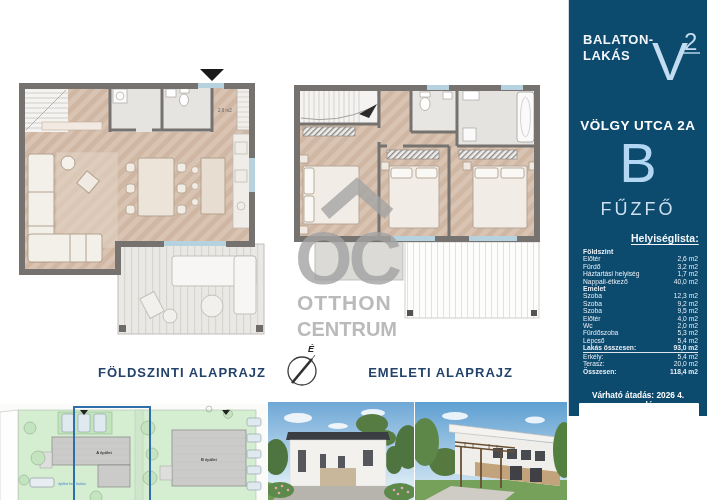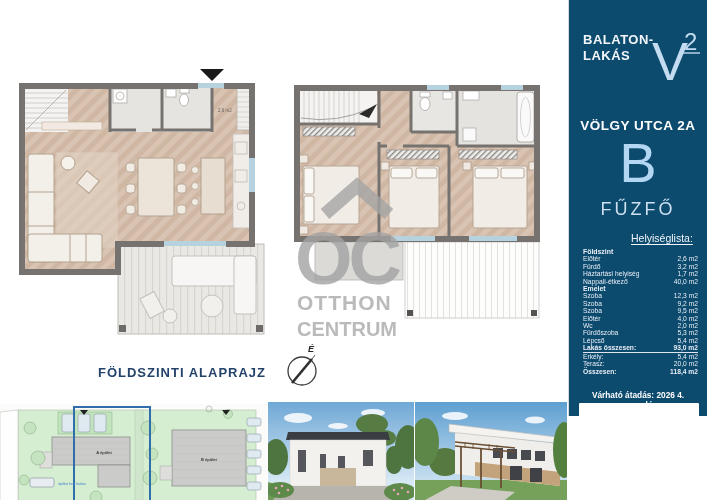--- a/index.html
+++ b/index.html
@@ -23,21 +23,21 @@
   .photo1{position:absolute;left:268px;top:394px;}
   .photo2{position:absolute;left:415px;top:394px;}
 
   
   .sidebar{position:absolute;right:0;top:0;width:139px;height:416px;background:#0c4a6e;border-left:1px solid #d5dae0;box-sizing:border-box;color:#f2f6fa;}
   .brand{position:absolute;left:14px;top:32px;font-size:13px;font-weight:bold;letter-spacing:.5px;line-height:16px;color:#f2f6fa;}
   .v2logo{position:absolute;right:5px;top:28px;width:52px;height:60px;}
   .address{position:absolute;left:0;right:0;top:118px;text-align:center;font-size:13.5px;font-weight:bold;letter-spacing:.5px;color:#ffffff;}
   .unit{position:absolute;left:0;right:0;top:130px;text-align:center;font-size:56px;color:#b3d6f2;}
   .unit-type{position:absolute;left:0;right:0;top:199px;text-align:center;font-size:18px;letter-spacing:3px;color:#cddff0;}
-  .rl-title{position:absolute;left:14px;top:232px;font-size:10.5px;font-weight:normal;text-decoration:underline;text-underline-offset:2px;padding-left:48px;}
+  .rl-title{position:absolute;left:14px;top:232px;font-size:10.5px;font-weight:bold;text-decoration:underline;text-underline-offset:2px;padding-left:48px;}
   .room-list{position:absolute;left:14px;right:9px;top:248px;}
   .rl-row{display:flex;justify-content:space-between;font-size:6.7px;line-height:7.4px;height:7.4px;color:#e9eff6;}
   .rl-row.hd{font-weight:bold;font-size:6.9px;}
   .rl-row.b{font-weight:bold;}
   .rl-row.u{border-bottom:1px solid #dfe6ee;height:8px;}
   .handover{position:absolute;left:3px;right:3px;top:390px;text-align:center;font-size:8.3px;font-weight:bold;color:#ffffff;}
   .notes-box{position:absolute;left:10px;top:403px;width:120px;height:88px;background:#ffffff;border-radius:1px;}
 </style>
 </head>
 <body>
@@ -293,20 +293,21 @@
     <svg class="watermark" width="115" height="182" viewBox="0 0 115 182" opacity="0.8">
       <g>
         <path d="M30,48 L62,20 L94,48" fill="none" stroke="#a5a5a5" stroke-width="13"></path>
       </g>
       <text x="0" y="118" font-size="74" font-weight="bold" fill="#a3a3a3" letter-spacing="-4">OC</text>
       <text x="2" y="144" font-size="21" font-weight="bold" fill="#a9a9a9" letter-spacing="1">OTTHON</text>
       <text x="2" y="170" font-size="20" font-weight="bold" fill="#a9a9a9">CENTRUM</text>
     </svg>
 
     <div class="plan-label label-ground">FÖLDSZINTI ALAPRAJZ</div>
+    <div class="plan-label label-upper">EMELETI ALAPRAJZ</div>
     <svg class="compass" viewBox="0 0 40 48">
       <circle cx="19" cy="29" r="14" fill="none" stroke="#3c3c3c" stroke-width="1.3"></circle>
       <line x1="9" y1="41" x2="29" y2="17" stroke="#2f2f2f" stroke-width="2.6"></line>
       <line x1="29" y1="17" x2="32" y2="13" stroke="#2f2f2f" stroke-width="0.8"></line>
       <text x="25" y="10" font-size="9" font-weight="bold" font-style="italic" fill="#222">É</text>
     </svg>
 
     <svg class="siteplan" width="267" height="104" viewBox="0 0 267 104">
       <rect x="0" y="0" width="267" height="104" fill="#fbfbfa"></rect>
       <rect x="18" y="6" width="238" height="93" fill="#d5eed2" stroke="#9fb69c" stroke-width="0.5"></rect>

